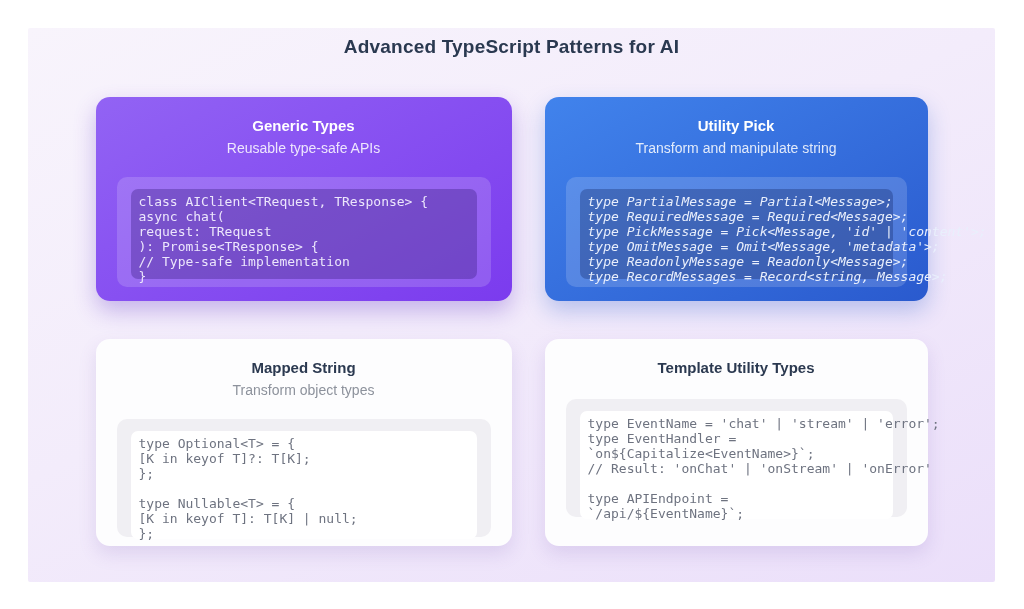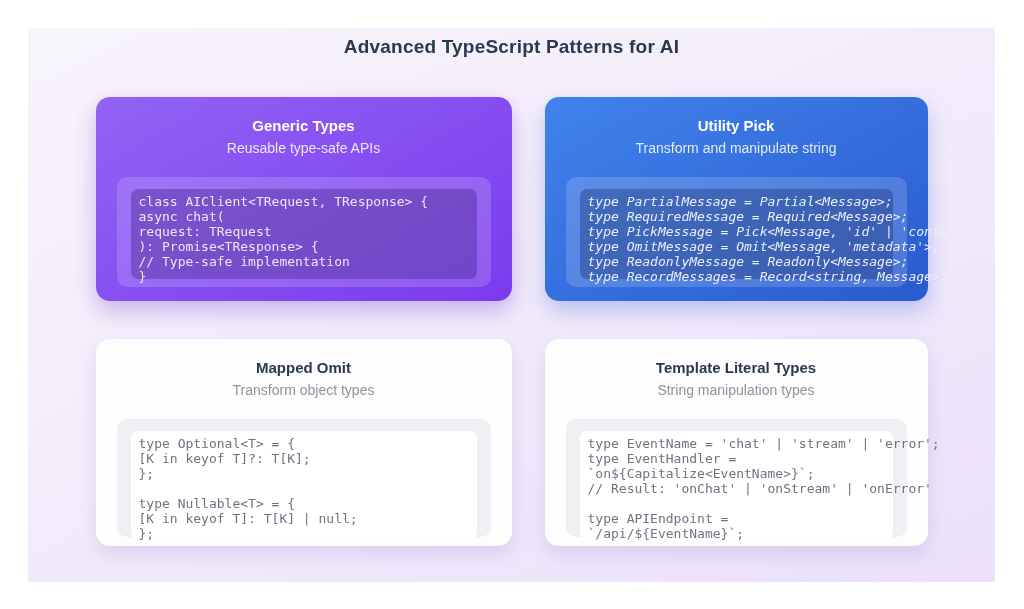--- a/index.html
+++ b/index.html
@@ -129,36 +129,35 @@
           <pre class="code-inner"><code>type PartialMessage = Partial&lt;Message&gt;;
 type RequiredMessage = Required&lt;Message&gt;;
 type PickMessage = Pick&lt;Message, 'id' | 'content'&gt;;
 type OmitMessage = Omit&lt;Message, 'metadata'&gt;;
 type ReadonlyMessage = Readonly&lt;Message&gt;;
 type RecordMessages = Record&lt;string, Message&gt;;</code></pre>
         </div>
       </section>
 
       <section class="card light row-b">
-        <h2>Mapped Omit</h2>
+        <h2>Mapped String</h2>
         <p class="subtitle">Transform object types</p>
         <div class="code-outer">
           <pre class="code-inner"><code>type Optional&lt;T&gt; = {
 [K in keyof T]?: T[K];
 };
 
 type Nullable&lt;T&gt; = {
 [K in keyof T]: T[K] | null;
 };</code></pre>
         </div>
       </section>
 
       <section class="card light row-b">
-        <h2>Template Literal Types</h2>
-        <p class="subtitle">String manipulation types</p>
+        <h2>Template Utility Types</h2>
         <div class="code-outer">
           <pre class="code-inner"><code>type EventName = 'chat' | 'stream' | 'error';
 type EventHandler =
 `on${Capitalize&lt;EventName&gt;}`;
 // Result: 'onChat' | 'onStream' | 'onError'
 
 type APIEndpoint =
 `/api/${EventName}`;</code></pre>
         </div>
       </section>

